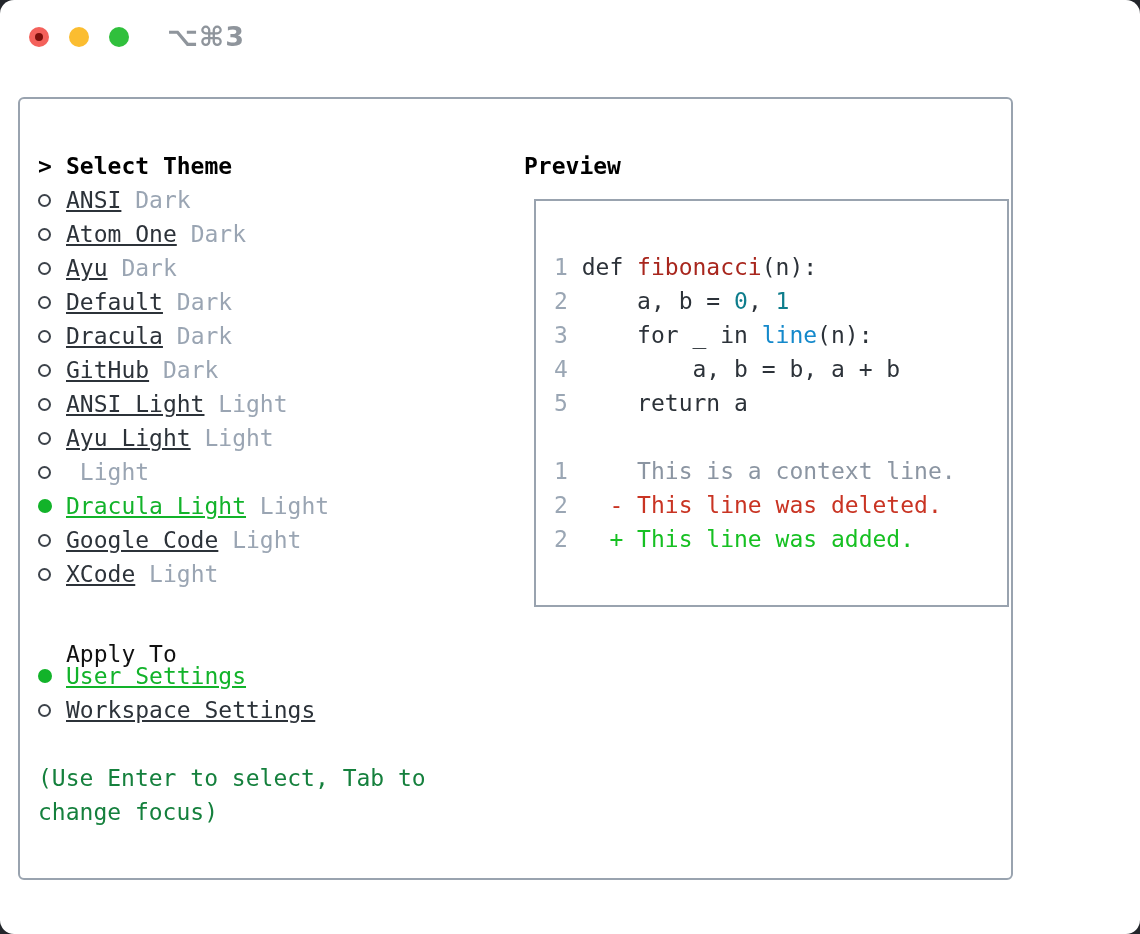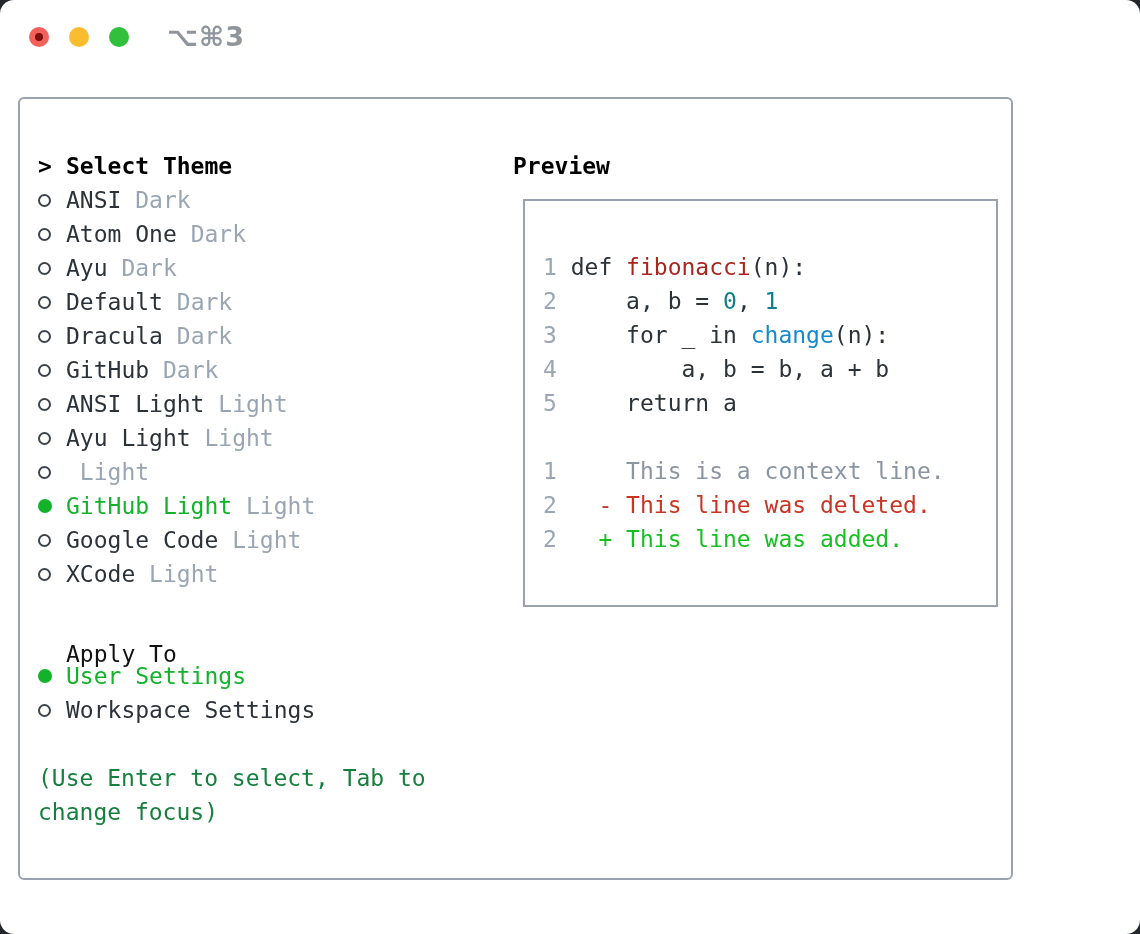--- a/index.html
+++ b/index.html
@@ -26,28 +26,28 @@
     border:2px solid #99a3af; border-radius:6px; box-sizing:border-box;
     background:#fff;
   }
   .left-col { position:absolute; left:18px; top:50px; width:450px; font-size:23px; color:#2c3239; }
   .row { display:flex; align-items:center; height:34px; white-space:pre; }
   .bullet-slot { flex:0 0 28px; width:28px; display:flex; align-items:center; }
   .circle { width:13px; height:13px; border:2px solid #3d434b; border-radius:50%; box-sizing:border-box; background:transparent; }
   .circle.filled { width:14px; height:14px; border:none; background:#12b32a; }
   .prefix { font-weight:bold; color:#000; font-size:23px; }
   .header-label { font-weight:bold; color:#000; }
-  .item-name { color:#2c3239; }
+  .item-name { color:#2c3239;text-decoration:underline; }
   .item-name.selected { color:#12b32a; }
   .variant { color:#9aa5b3; }
   .apply-label { color:#111;margin-top:24px; }
   .spacer { height:34px; }
   .hint { width:430px; font-size:23px; line-height:34px; color:#15803d; white-space:normal; }
   
-  .right-col { position:absolute; left:493px; top:50px; font-size:23px; }
+  .right-col { position:absolute; left:504px; top:50px; font-size:23px; }
   .preview-header { font-weight:bold; color:#000; height:34px; line-height:34px; }
   .preview-box {
     margin-left:10px; margin-top:16px; width:475px; height:408px;
     border:2px solid #99a3af; box-sizing:border-box;
     padding:49px 0 0 18px; background:#fff;
   }
   .pv-line { height:34px; line-height:34px; white-space:pre; color:#2c3239; }
   .ln   { color:#9aa6b4; }
   .c    { color:#2c3239; }
   .fn   { color:#a8261d; }
@@ -80,21 +80,21 @@
       <div>
           <div class="row"><span class="bullet-slot"><span class="circle"></span></span><span class="item-name">ANSI</span><span class="variant"> Dark</span></div>
           <div class="row"><span class="bullet-slot"><span class="circle"></span></span><span class="item-name">Atom One</span><span class="variant"> Dark</span></div>
           <div class="row"><span class="bullet-slot"><span class="circle"></span></span><span class="item-name">Ayu</span><span class="variant"> Dark</span></div>
           <div class="row"><span class="bullet-slot"><span class="circle"></span></span><span class="item-name">Default</span><span class="variant"> Dark</span></div>
           <div class="row"><span class="bullet-slot"><span class="circle"></span></span><span class="item-name">Dracula</span><span class="variant"> Dark</span></div>
           <div class="row"><span class="bullet-slot"><span class="circle"></span></span><span class="item-name">GitHub</span><span class="variant"> Dark</span></div>
           <div class="row"><span class="bullet-slot"><span class="circle"></span></span><span class="item-name">ANSI Light</span><span class="variant"> Light</span></div>
           <div class="row"><span class="bullet-slot"><span class="circle"></span></span><span class="item-name">Ayu Light</span><span class="variant"> Light</span></div>
           <div class="row"><span class="bullet-slot"><span class="circle"></span></span><span class="variant"> Light</span></div>
-          <div class="row"><span class="bullet-slot"><span class="circle filled"></span></span><span class="item-name selected">GitHub Light</span><span class="variant"> Light</span></div>
+          <div class="row"><span class="bullet-slot"><span class="circle filled"></span></span><span class="item-name selected">Dracula Light</span><span class="variant"> Light</span></div>
           <div class="row"><span class="bullet-slot"><span class="circle"></span></span><span class="item-name">Google Code</span><span class="variant"> Light</span></div>
           <div class="row"><span class="bullet-slot"><span class="circle"></span></span><span class="item-name">XCode</span><span class="variant"> Light</span></div>
         </div>
       <div class="spacer"></div>
       <div class="row">
         <span class="bullet-slot"></span>
         <span class="apply-label">Apply To</span>
       </div>
       <div>
           <div class="row"><span class="bullet-slot"><span class="circle filled"></span></span><span class="item-name selected">User Settings</span></div>
@@ -103,21 +103,21 @@
       <div class="spacer"></div>
       <div class="hint">(Use Enter to select, Tab to change focus)</div>
     </div>
 
     <div class="right-col">
       <div class="preview-header">Preview</div>
       <div class="preview-box">
         <div>
             <div class="pv-line"><span class="ln">1 </span><span class="c">def </span><span class="fn">fibonacci</span><span class="c">(n):</span></div>
             <div class="pv-line"><span class="ln">2 </span><span class="c">    a, b = </span><span class="num">0</span><span class="c">, </span><span class="num">1</span></div>
-            <div class="pv-line"><span class="ln">3 </span><span class="c">    for _ in </span><span class="bi">change</span><span class="c">(n):</span></div>
+            <div class="pv-line"><span class="ln">3 </span><span class="c">    for _ in </span><span class="bi">line</span><span class="c">(n):</span></div>
             <div class="pv-line"><span class="ln">4 </span><span class="c">        a, b = b, a + b</span></div>
             <div class="pv-line"><span class="ln">5 </span><span class="c">    return a</span></div>
             <div class="pv-line"><span class="ln"></span></div>
             <div class="pv-line"><span class="ln">1 </span><span class="ctx">    This is a context line.</span></div>
             <div class="pv-line"><span class="ln">2 </span><span class="del">  - This line was deleted.</span></div>
             <div class="pv-line"><span class="ln">2 </span><span class="add">  + This line was added.</span></div>
           </div>
       </div>
     </div>
 

